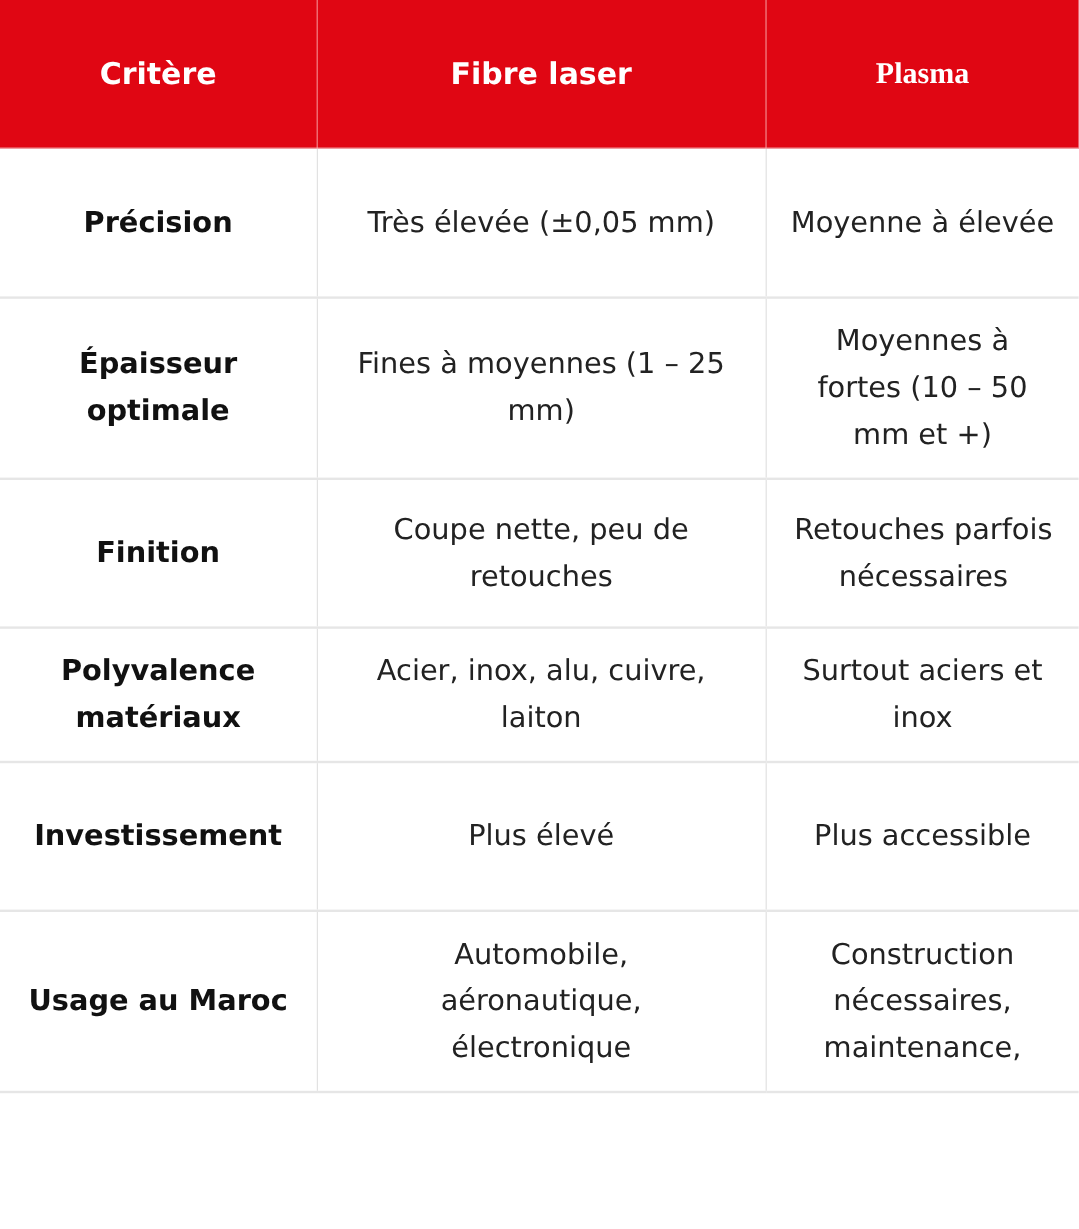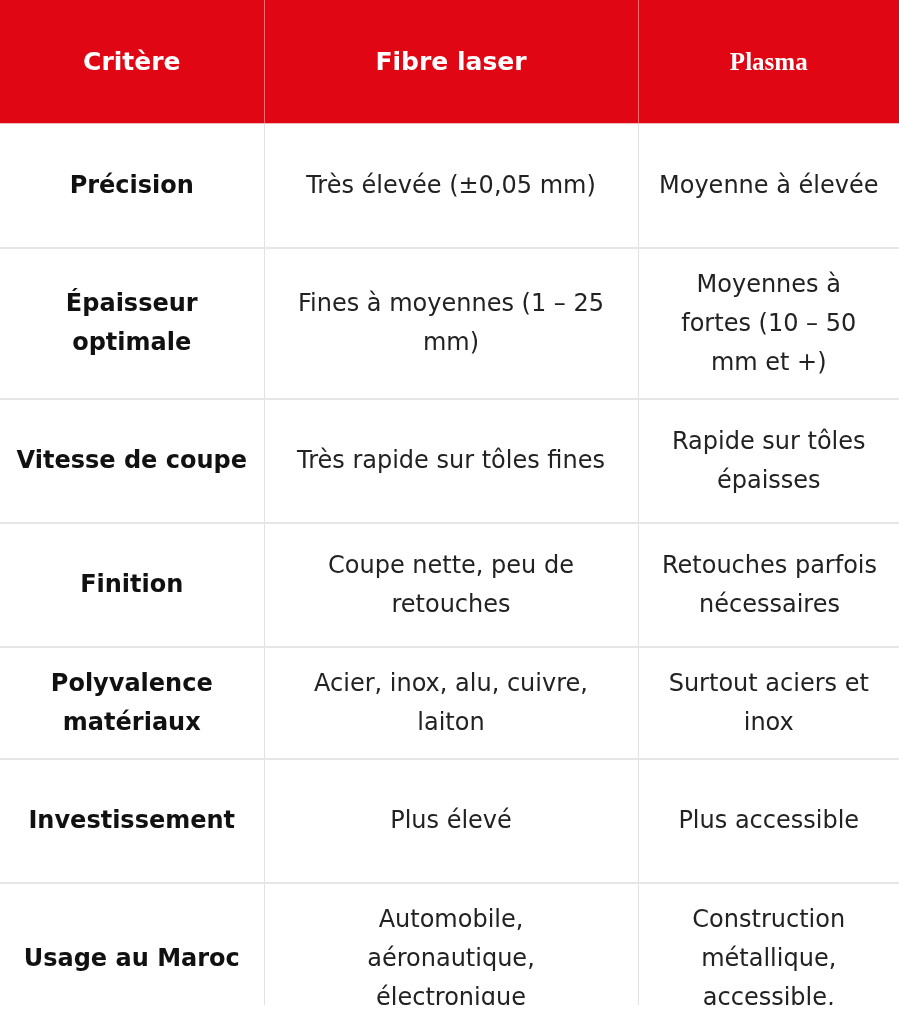--- a/index.html
+++ b/index.html
@@ -54,40 +54,35 @@
     <tr class="r1">
       <td class="crit"><span class="txt" style="width:160px">Précision</span></td>
       <td><span class="txt">Très élevée (±0,05 mm)</span></td>
       <td><span class="txt">Moyenne à élevée</span></td>
     </tr>
     <tr class="r2">
       <td class="crit"><span class="txt" style="width:160px">Épaisseur optimale</span></td>
       <td><span class="txt" style="width:340px">Fines à moyennes (1 – 25 mm)</span></td>
       <td><span class="txt" style="width:200px">Moyennes à fortes (10 – 50 mm et +)</span></td>
     </tr>
-    <tr class="r3">
-      <td class="crit"><span class="txt">Vitesse de coupe</span></td>
-      <td><span class="txt">Très rapide sur tôles fines</span></td>
-      <td><span class="txt" style="width:230px">Rapide sur tôles épaisses</span></td>
-    </tr>
     <tr class="r4">
       <td class="crit"><span class="txt">Finition</span></td>
       <td><span class="txt" style="width:300px">Coupe nette, peu de retouches</span></td>
       <td><span class="txt" style="width:250px">Retouches parfois nécessaires</span></td>
     </tr>
     <tr class="r5">
       <td class="crit"><span class="txt" style="width:180px">Polyvalence matériaux</span></td>
       <td><span class="txt" style="width:320px">Acier, inox, alu, cuivre, laiton</span></td>
       <td><span class="txt" style="width:235px">Surtout aciers et inox</span></td>
     </tr>
     <tr class="r6">
       <td class="crit"><span class="txt">Investissement</span></td>
       <td><span class="txt">Plus élevé</span></td>
       <td><span class="txt">Plus accessible</span></td>
     </tr>
     <tr class="r7">
       <td class="crit"><span class="txt">Usage au Maroc</span></td>
       <td><span class="txt" style="width:220px">Automobile, aéronautique, électronique</span></td>
-      <td><span class="txt" style="width:210px">Construction métallique, accessible,</span></td>
+      <td><span class="txt" style="width:210px">Construction nécessaires, maintenance,</span></td>
     </tr>
   </tbody>
 </table>
 </div>
 
 </body></html>

